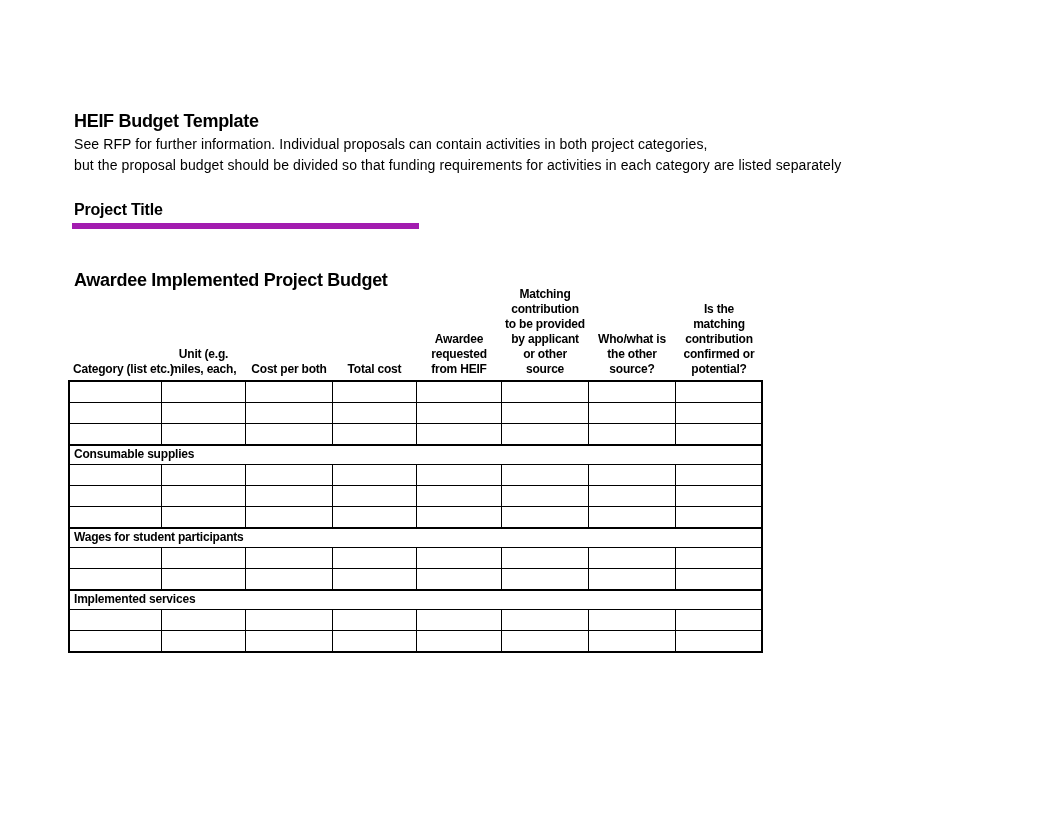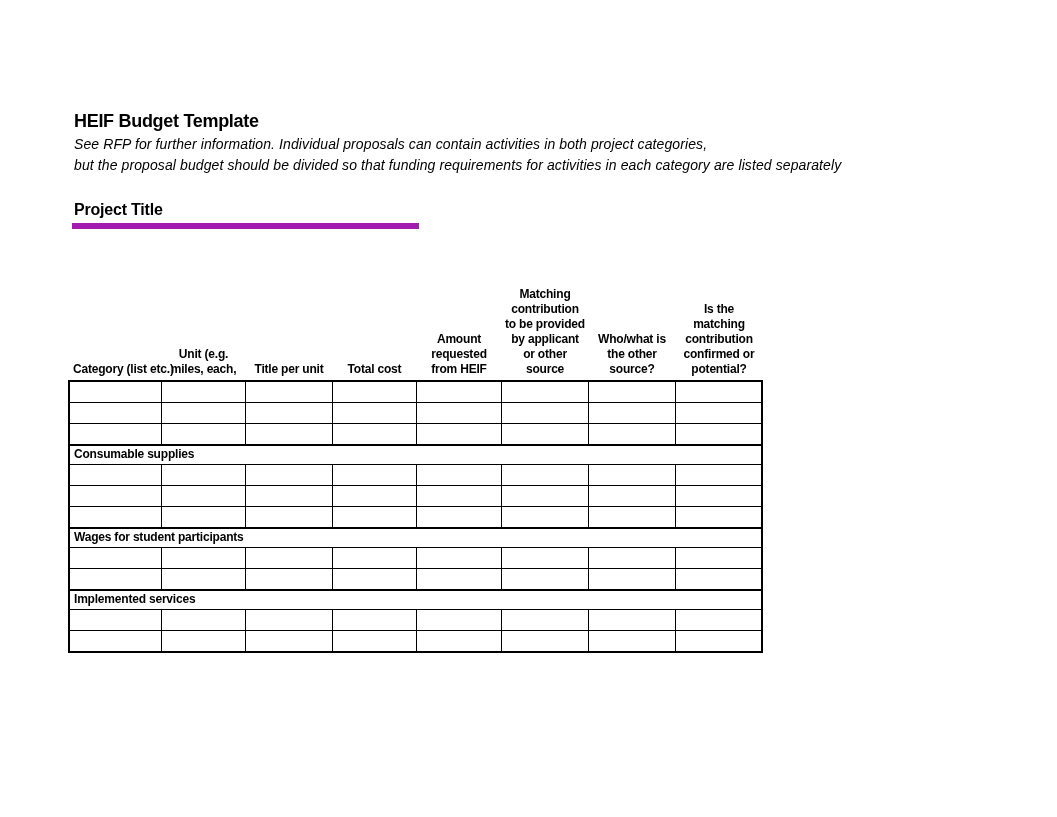--- a/index.html
+++ b/index.html
@@ -18,21 +18,20 @@
     left: 74px; top: 99px;
     font-size: 18px;
     font-weight: bold;
     letter-spacing: -0.3px;
     white-space: nowrap;
   }
   .intro-line {
     position: absolute;
     left: 74px;
     font-size: 14px;
-    font-style: italic;
     letter-spacing: 0.1px;
     white-space: nowrap;
   }
   .intro-line.l1 { top: 136px; }
   .intro-line.l2 { top: 157px; }
   .project-title {
     position: absolute;
     left: 72px; top: 201px;
     width: 345px;
     border-bottom: 6px solid #a21caf;
@@ -87,40 +86,41 @@
   <h1 class="doc-title">HEIF Budget Template</h1>
 
   <div class="intro-line l1">See RFP for further information. Individual proposals can contain activities in both project categories,</div>
   <div class="intro-line l2">but the proposal budget should be divided so that funding requirements for activities in each category are listed separately</div>
 
   <div class="project-title">
     <span>Project Title</span>
     <span></span>
   </div>
 
+  <h2 class="budget-heading">Awardee Implemented Project Budget</h2>
 
   <div class="table-wrap">
     <table class="header-table">
       <colgroup>
         <col style="width:92px">
           <col style="width:84px">
           <col style="width:87px">
           <col style="width:84px">
         <col style="width:85px">
           <col style="width:87px">
           <col style="width:87px">
           <col style="width:87px">
       </colgroup>
       <thead>
         <tr>
           <th class="nowrap">Category (list etc.)</th>
           <th>Unit (e.g. miles, each,</th>
-          <th>Title per unit</th>
+          <th>Cost per both</th>
           <th>Total cost</th>
-          <th>Amount requested from HEIF</th>
+          <th>Awardee requested from HEIF</th>
           <th>Matching contribution to be provided by applicant or other source</th>
           <th>Who/what is the other source?</th>
           <th>Is the matching contribution confirmed or potential?</th>
         </tr>
       </thead>
     </table>
 
     <table class="grid-table">
       <colgroup>
         <col style="width:92px">

